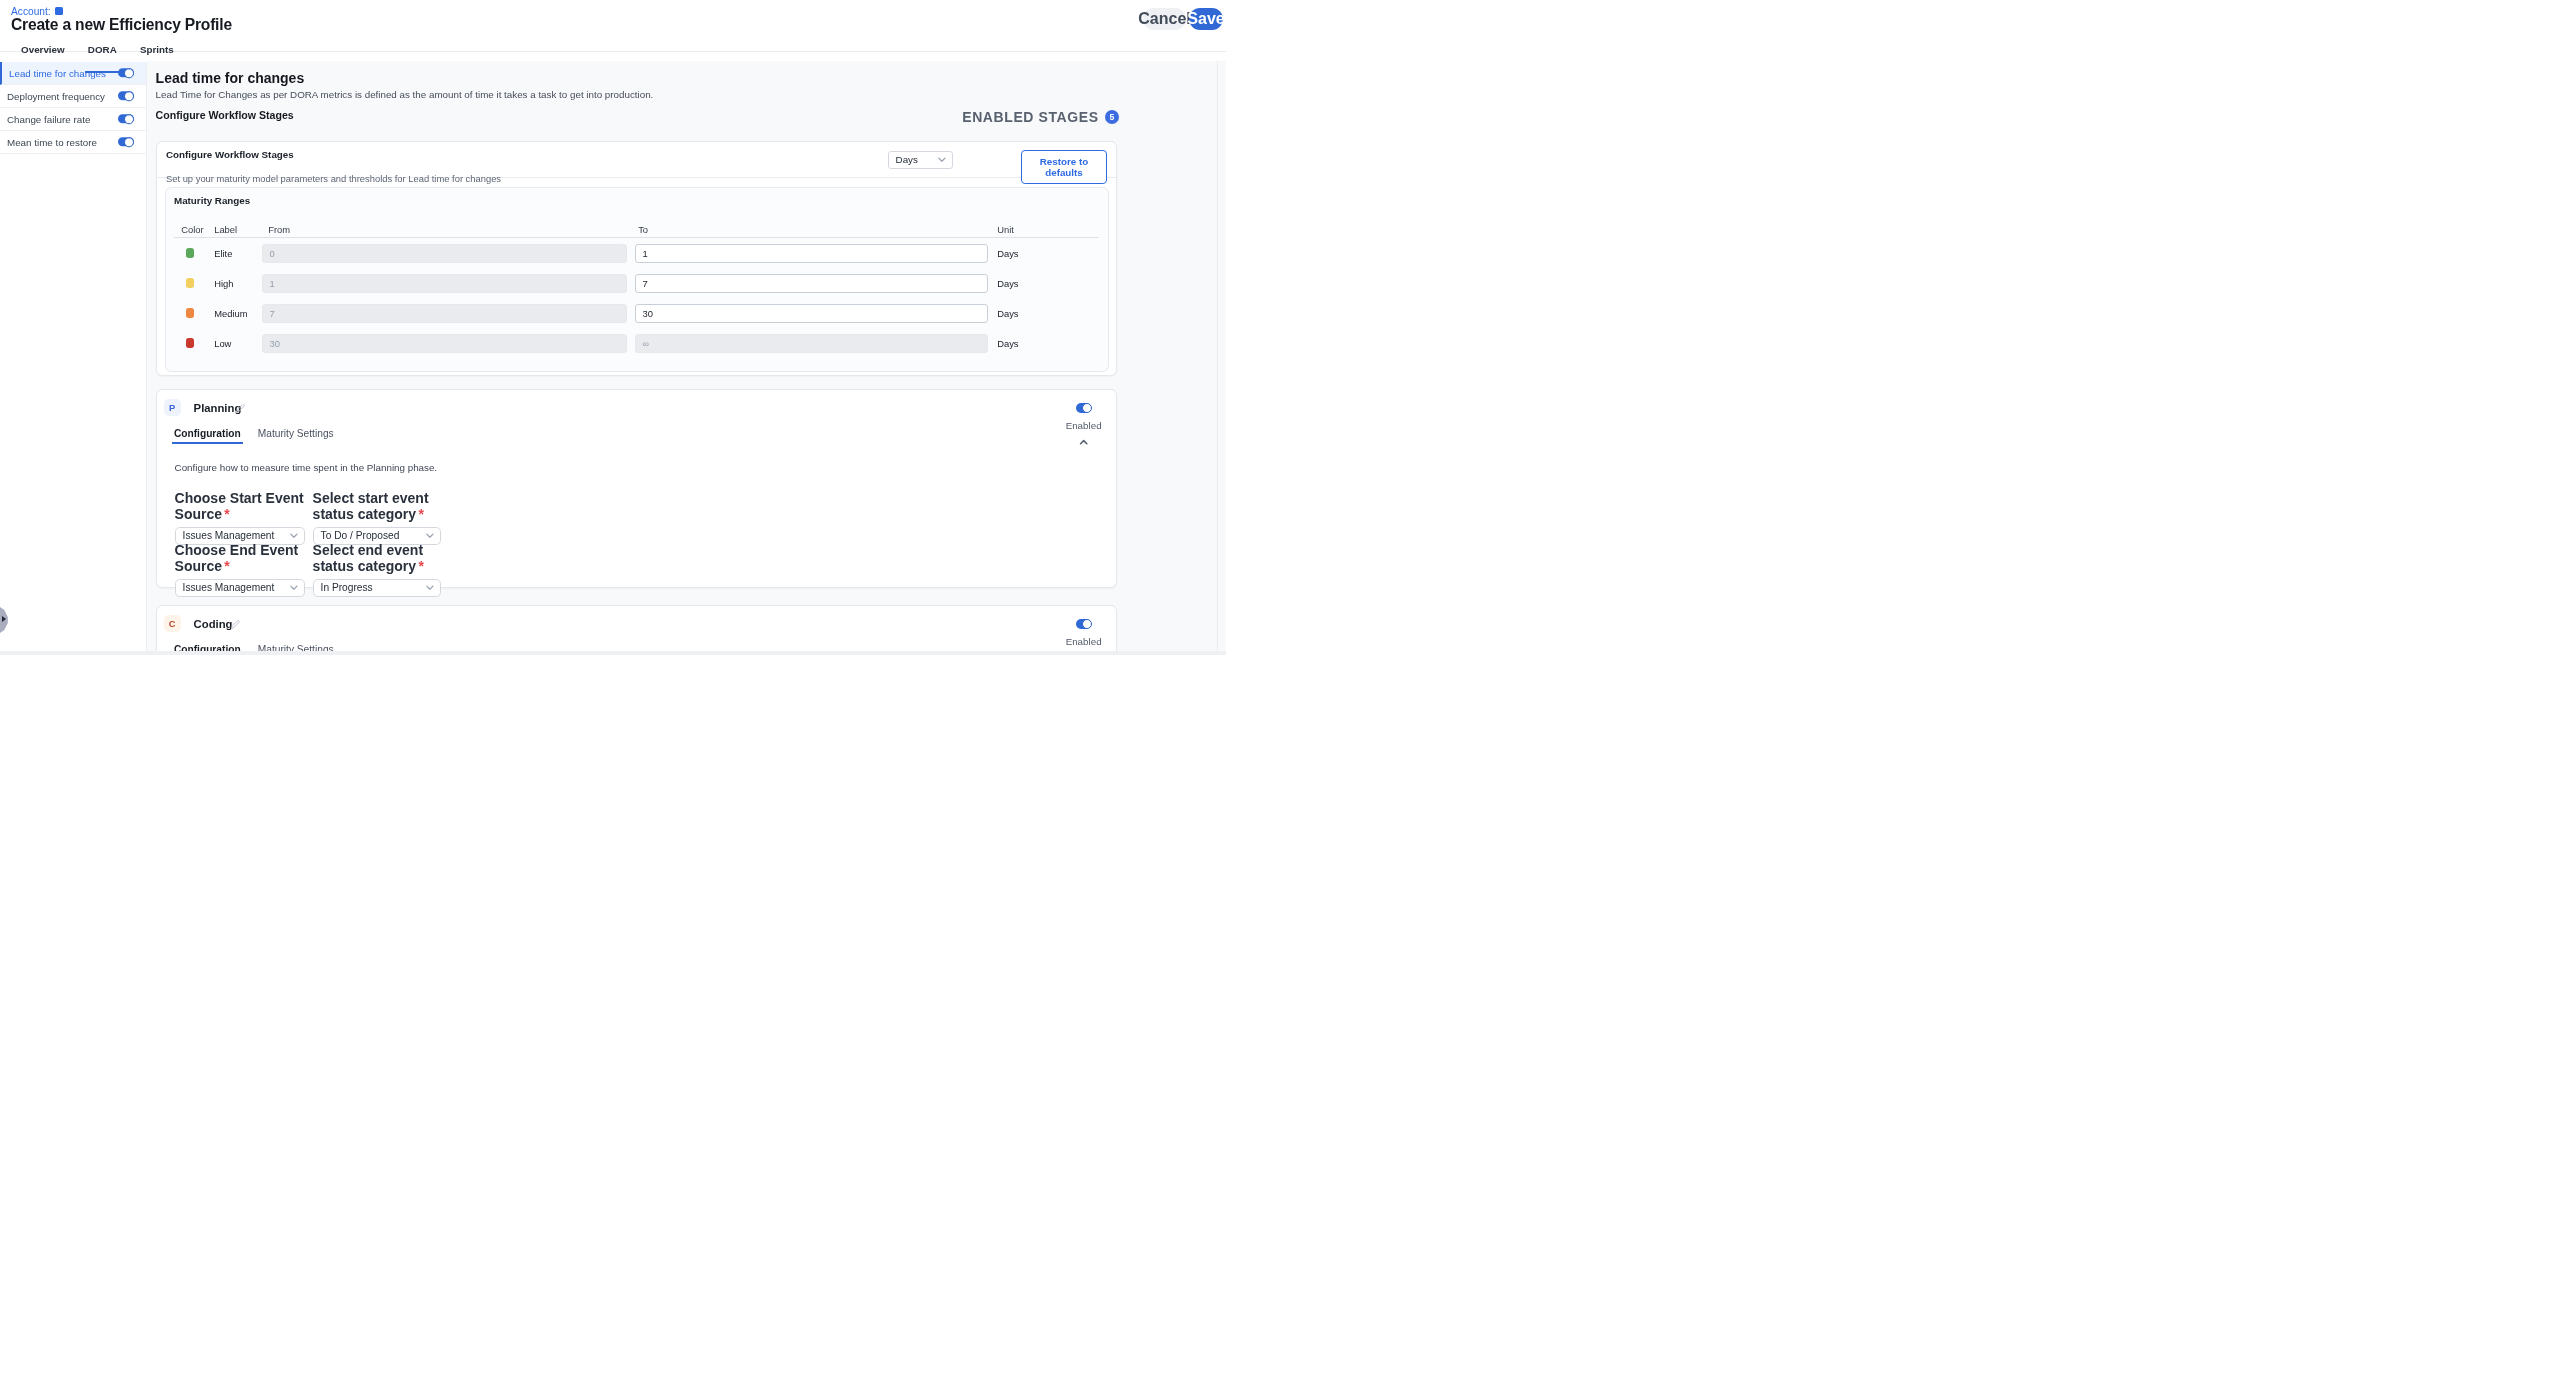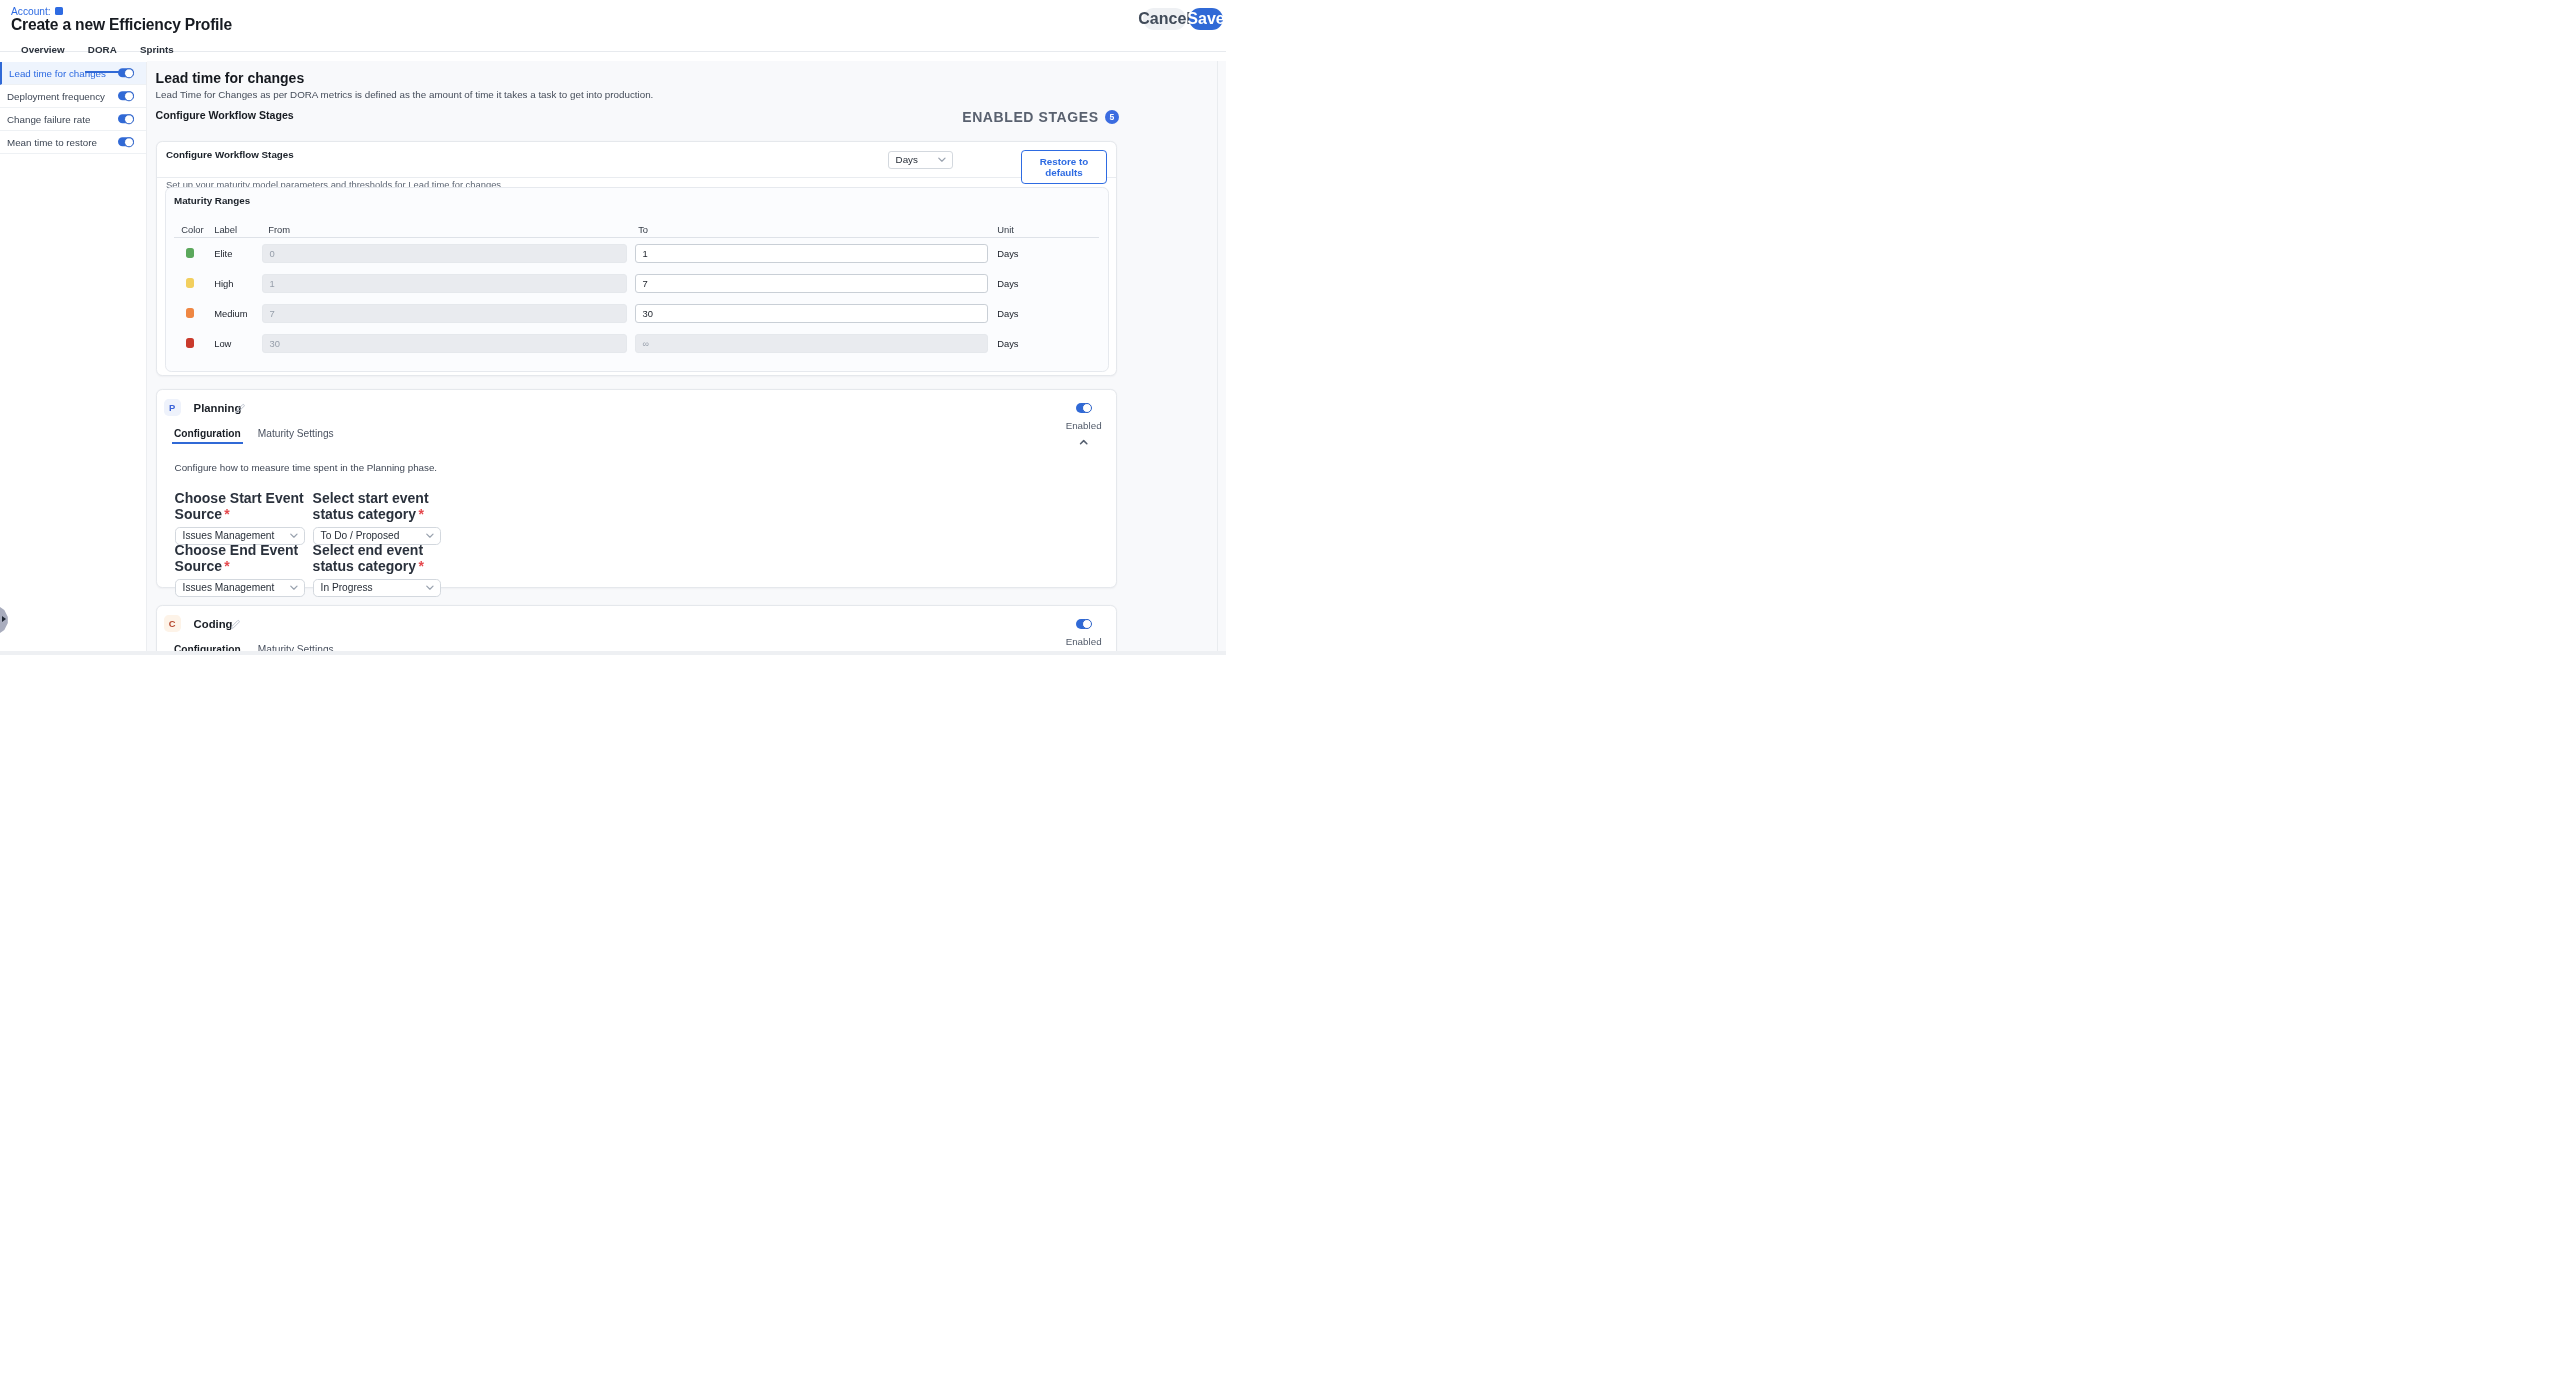--- a/index.html
+++ b/index.html
@@ -42,21 +42,21 @@
   .enabled-stages { position:absolute; top:48px; right:107px; display:flex; align-items:center; gap:6.3px; }
   .enabled-stages .es-label { font-size:14px; font-weight:600; color:#59616f; letter-spacing:0.6px; }
   .es-badge { width:14px; height:14px; border-radius:50%; color:#ffffff; font-size:8.6px; font-weight:700; display:flex; align-items:center; justify-content:center; }
 
   .card { position:absolute; background:#ffffff; border:0.8px solid #e5e8ec; border-radius:6.3px; box-shadow:0 0.8px 1.6px rgba(16,24,40,0.04); }
 
   
   .workflow-card { left:8.6px; top:80px; width:961px; height:235px; }
   .wc-header { position:relative; height:36px; border-bottom:0.8px solid #e9ecf0; padding:7px 9.4px; }
   .wc-title { font-size:9.8px; font-weight:700; color:#1b2129; }
-  .wc-sub { font-size:9.4px; color:#5d6674; margin-top:19px; }
+  .wc-sub { font-size:9.4px; color:#5d6674; margin-top:13px; }
   .select { position:relative; display:flex; align-items:center; background:#ffffff; border:0.8px solid #d3d8de; border-radius:3.1px; font-size:9.8px; color:#272e38; padding:0 17px 0 7px; cursor:pointer; }
   .select .chev { position:absolute; right:5.5px; top:50%; transform:translateY(-50%); }
   .unit-select { position:absolute; right:163px; top:8.6px; width:65px; height:18px; }
   .btn-restore { position:absolute; right:8.6px; top:7.8px; width:86px; height:34px; background:#ffffff; border:1.2px solid #2e6be2; border-radius:3.9px; color:#2e6be2; font-size:9.8px; font-weight:700; }
 
   .maturity-panel { position:absolute; left:8.6px; top:45px; width:944px; height:185px; background:#fbfcfe; border:0.8px solid #e6e9ee; border-radius:6.3px; }
   .mr-title { position:absolute; left:7.8px; top:7px; font-size:9.8px; font-weight:700; color:#1b2129; }
   .mr-head { position:absolute; top:36px; font-size:9.4px; color:#343b46; }
   .mr-divider { position:absolute; left:7.8px; top:49px; width:925px; height:0.8px; background:#dee2e8; }
   .mr-row { position:absolute; left:0; width:100%; height:19px; }

